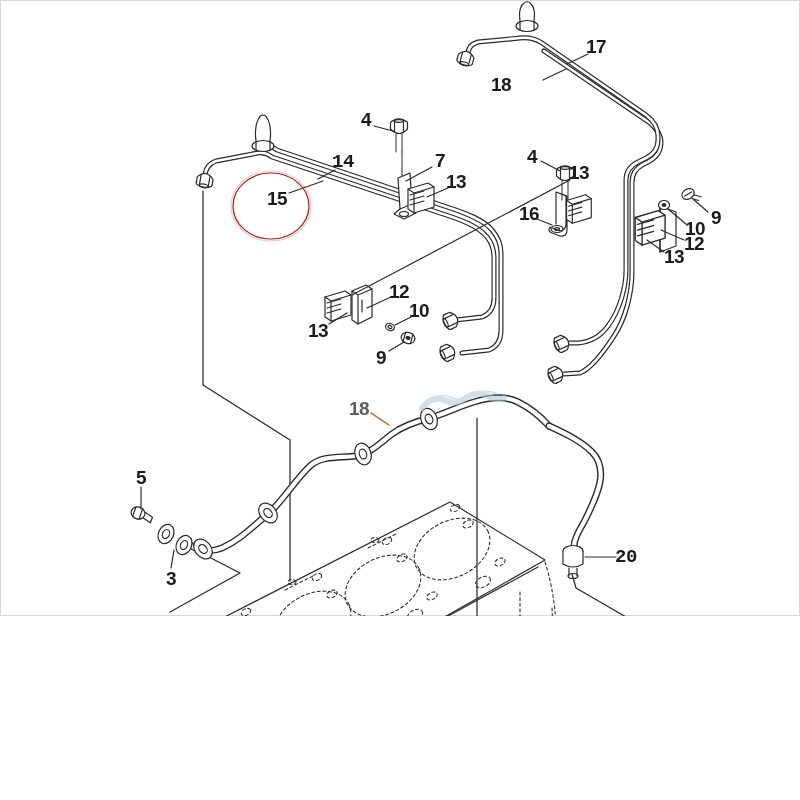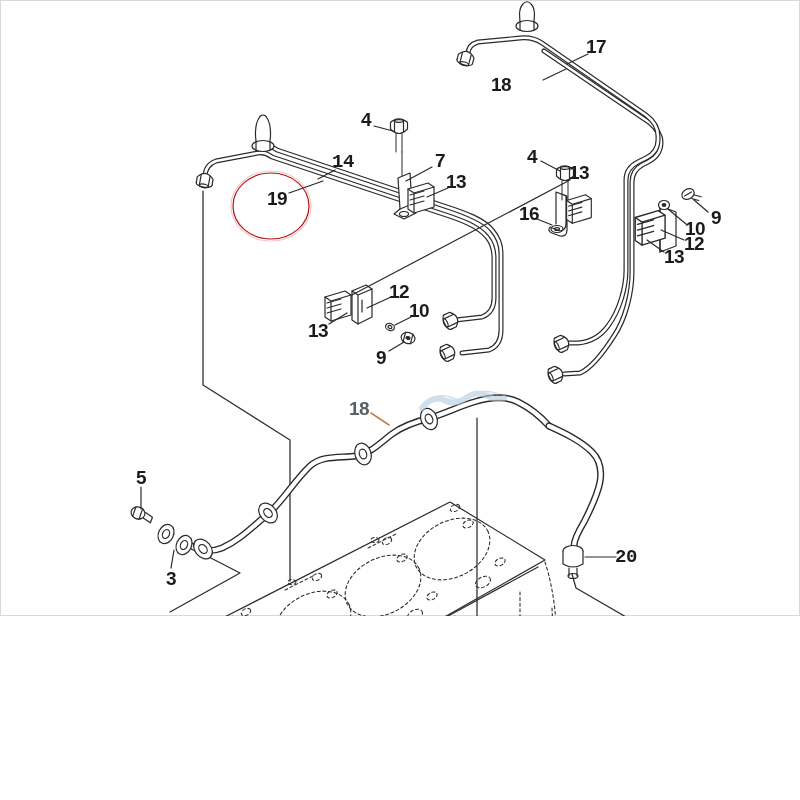--- a/index.html
+++ b/index.html
@@ -365,21 +365,21 @@
   </g>
 </svg>
 
 <div id="callouts">
       <span class="callout" style="left: 596px; top: 46px;">17</span>
       <span class="callout" style="left: 501px; top: 84px;">18</span>
       <span class="callout" style="left: 366px; top: 119px;">4</span>
       <span class="callout" style="left: 440px; top: 160px;">7</span>
       <span class="callout" style="left: 456px; top: 181px;">13</span>
       <span class="callout" style="left: 343px; top: 162px; font-family: Liberation Mono, monospace;">14</span>
-      <span class="callout" style="left: 277px; top: 198px;">19</span>
+      <span class="callout" style="left: 277px; top: 198px;">15</span>
       <span class="callout" style="left: 532px; top: 156px;">4</span>
       <span class="callout" style="left: 579px; top: 172px;">13</span>
       <span class="callout" style="left: 529px; top: 213px;">16</span>
       <span class="callout" style="left: 716px; top: 217px;">9</span>
       <span class="callout" style="left: 695px; top: 228px;">10</span>
       <span class="callout" style="left: 694px; top: 243px;">12</span>
       <span class="callout" style="left: 674px; top: 256px;">13</span>
       <span class="callout" style="left: 399px; top: 291px;">12</span>
       <span class="callout" style="left: 419px; top: 310px;">10</span>
       <span class="callout" style="left: 318px; top: 330px;">13</span>

